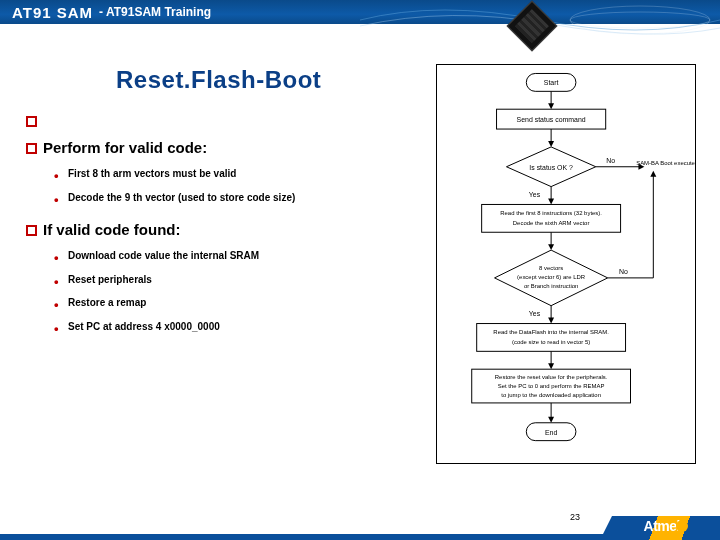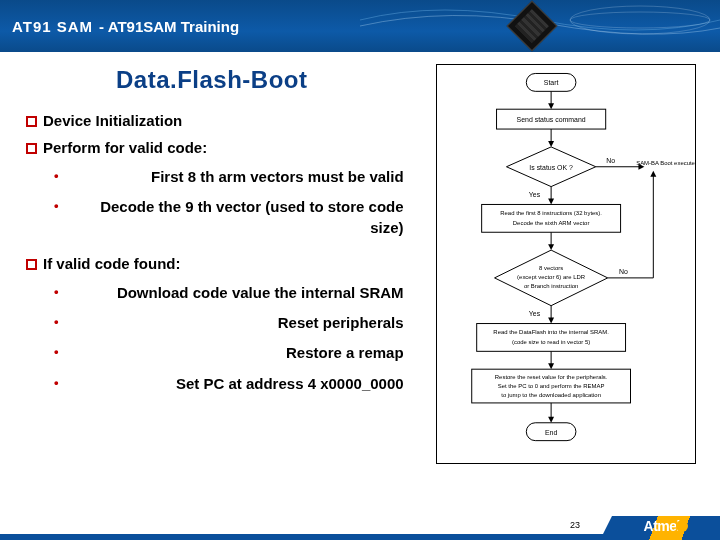--- a/index.html
+++ b/index.html
@@ -6,38 +6,38 @@
   body {
     margin: 0;
     width: 720px;
     height: 540px;
     font-family: Arial, Helvetica, sans-serif;
     background: #fff;
     position: relative;
     overflow: hidden;
   }
   .header {
-    height: 52px;
+    height: 24px;
     background: linear-gradient(to bottom, #0a4a8a 0%, #0d5aa8 60%, #0a4a8a 100%);
     position: relative;
     display: flex;
     align-items: center;
     padding-left: 12px;
     color: #fff;
   }
   .logo {
     font-family: "Arial Black", Arial, sans-serif;
     font-weight: 900;
     font-size: 15px;
     letter-spacing: 1px;
     color: #fff;
   }
   .header-sub {
     margin-left: 6px;
-    font-size: 15px;
+    font-size: 12px;
     font-weight: 700;
     color: #fff;
   }
   .header-deco {
     position: absolute;
     right: 0;
     top: 0;
     height: 40px;
     width: 360px;
     overflow: hidden;
@@ -99,25 +99,24 @@
     vertical-align: -1px;
   }
   ul.bullets {
     list-style: none;
     margin: 4px 0 12px 28px;
     padding: 0;
   }
   ul.bullets li {
     position: relative;
     font-weight: 700;
-    font-size: 15px;
+    font-size: 10px;
     color: #000;
     padding: 5px 0 5px 14px;
     line-height: 1.35;
-    text-align: right;
   }
   ul.bullets li::before {
     content: "•";
     position: absolute;
     left: 0;
     top: 5px;
     color: #c00000;
     font-size: 13px;
   }
   .flow-frame {
@@ -174,21 +173,21 @@
     display: inline-block;
     width: 12px; height: 12px;
     background: #ffb300;
     border-radius: 50%;
     vertical-align: -1px;
     margin-left: -4px;
   }
   .pagenum {
     position: absolute;
     right: 140px;
-    bottom: 10px;
+    bottom: 18px;
     font-size: 9px;
     color: #000;
   }
 </style>
 </head>
 <body>
 
 <div class="header">
   <span class="logo">AT91 SAM</span>
   <span class="header-sub">- AT91SAM Training</span>
@@ -198,24 +197,24 @@
       <path d="M0,26 Q90,6 190,24 T360,28" stroke="#a6cdee" stroke-width="1" fill="none" opacity="0.4"></path>
       <ellipse cx="280" cy="20" rx="70" ry="14" fill="none" stroke="#cfe4f6" stroke-width="0.6" opacity="0.4"></ellipse>
       <ellipse cx="280" cy="20" rx="70" ry="8" fill="none" stroke="#cfe4f6" stroke-width="0.6" opacity="0.4"></ellipse>
     </svg>
   </div>
   <div class="chip"></div>
 </div>
 
 <div class="content">
   <div class="left">
-    <h1 class="title">Data.Flash-Boot</h1>
+    <h1 class="title">Reset.Flash-Boot</h1>
 
     <div class="sec">
-      <span class="sq"></span><span>Device Initialization</span>
+      <span class="sq"></span>
     </div>
 
     <div class="sec">
       <span class="sq"></span><span>Perform for valid code:</span>
     </div>
     <ul class="bullets">
       <li>First 8 th arm vectors must be valid</li>
       <li>Decode the 9 th vector (used to store code size)</li>
     </ul>
 

